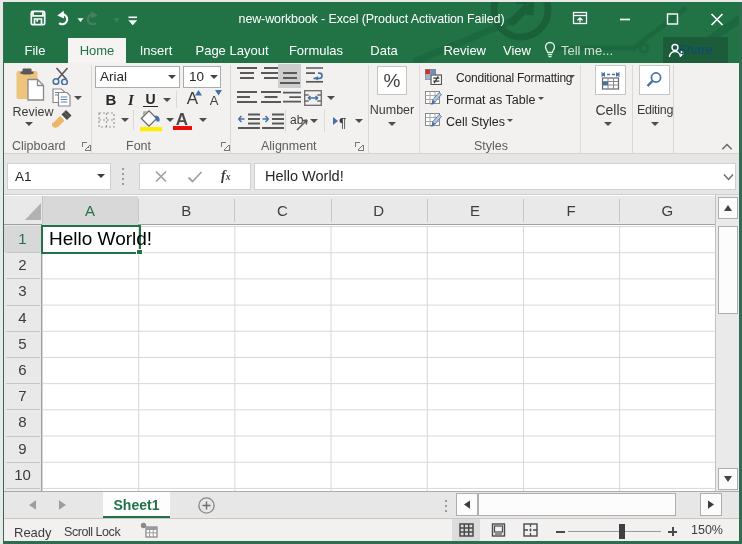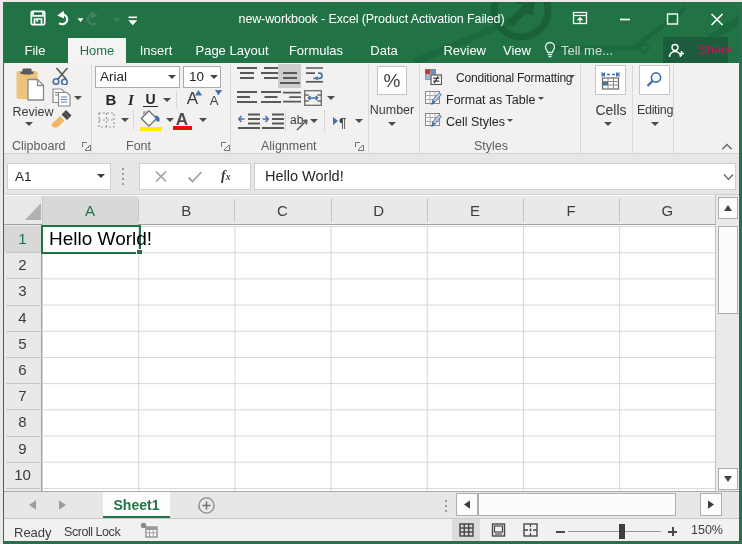--- a/index.html
+++ b/index.html
@@ -86,21 +86,21 @@
     </svg>
     <div class="abs" style="left:557px;top:40px;width:62px;height:18px;font-size:13px;color:#cfe0d6;line-height:18px;">Tell me...</div>
     <div class="abs" style="left:659px;top:35px;width:65px;height:26px;background:#1c5c3a;"></div>
     <svg class="abs" style="left:663px;top:40px;width:18px;height:17px" viewBox="0 0 18 17">
       <g fill="none" stroke="#fff" stroke-width="1.4">
         <circle cx="8" cy="5.5" r="3"></circle>
         <path d="M2.5 15 a5.5 5.5 0 0 1 11 0"></path>
       </g>
       <path d="M14.5 9 v5 M12 11.5 h5" stroke="#fff" stroke-width="1.4"></path>
     </svg>
-    <div class="abs" style="left:694px;top:39px;width:40px;height:18px;font-size:13px;color:#be185d;line-height:18px;">Share</div>
+    <div class="abs" style="left:674px;top:39px;width:40px;height:18px;font-size:13px;color:#0c4a6e;line-height:18px;">Share</div>
 
     <div class="abs" style="left:0;top:61px;width:735px;height:91px;background:#f2f1f0;border-bottom:1px solid #d6d3cc;"></div>
 
     <svg class="abs" style="left:12px;top:66px;width:30px;height:34px" viewBox="0 0 30 34">
       <rect x="0.5" y="3" width="21" height="28" rx="2" fill="#eec47d"></rect>
       <rect x="6.5" y="0.5" width="9" height="6" rx="1" fill="#595959"></rect>
       <rect x="4.5" y="3.5" width="13" height="2.5" fill="#595959"></rect>
       <path d="M12 11.5 h9.5 l6 6 v14.5 h-15.5 z" fill="#fff" stroke="#8a8a8a" stroke-width="1.3"></path>
       <path d="M21.5 11.5 v6 h6" fill="none" stroke="#8a8a8a" stroke-width="1.3"></path>
     </svg>

